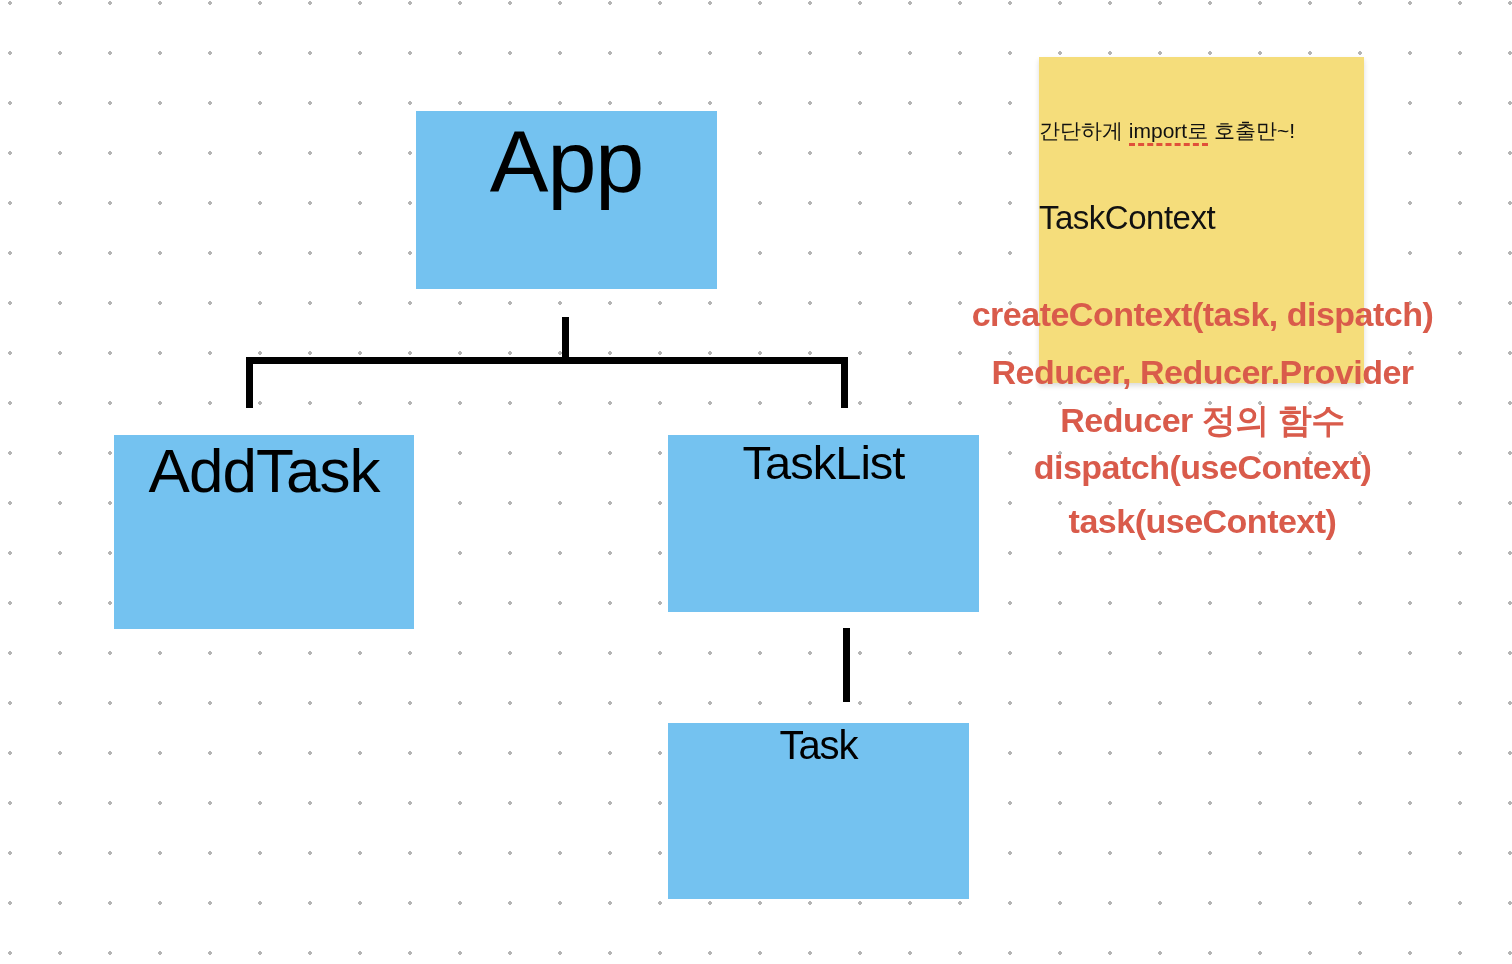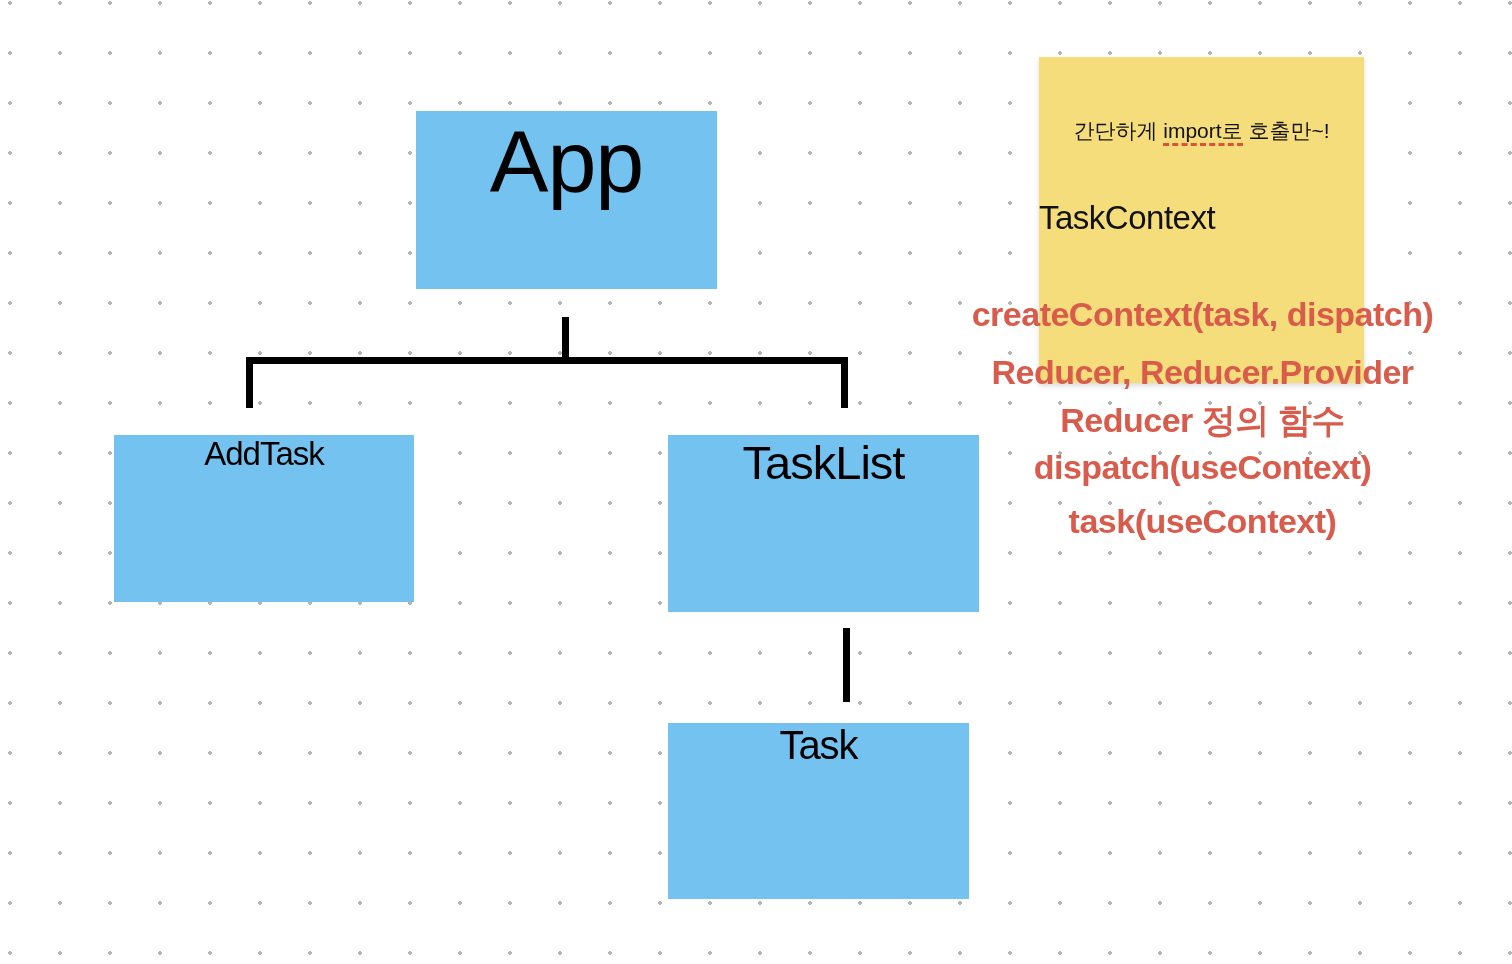--- a/index.html
+++ b/index.html
@@ -44,21 +44,20 @@
   .sticky{
     position:absolute;
     left:1039px; top:57px;
     width:325px; height:326px;
     background:var(--sticky-fill);
     box-shadow:0 3px 5px rgba(0,0,0,0.14);
   }
   .sticky-line{
     position:absolute;
     top:61px; left:0; right:0;
-    text-align:center;
     font-size:21px;
     line-height:26px;
     color:var(--sticky-text);
   }
   .sticky-line .u{
     border-bottom:3px dashed var(--underline-red);
     padding-bottom:1px;
   }
   .sticky-title{
     position:absolute;
@@ -91,21 +90,21 @@
 
   <div class="line" style="left:562px;top:317px;width:7px;height:44px"></div>
   <div class="line" style="left:246px;top:357px;width:602px;height:7px"></div>
   <div class="line" style="left:246px;top:357px;width:7px;height:51px"></div>
   <div class="line" style="left:841px;top:357px;width:7px;height:51px"></div>
   <div class="line" style="left:843px;top:628px;width:7px;height:74px"></div>
 
   <div class="node" style="left:416px;top:111px;width:301px;height:178px;font-size:88px">
     <span>App</span>
   </div>
-  <div class="node" style="left:114px;top:435px;width:300px;height:167px;font-size:33px">
+  <div class="node" style="left:114px;top:435px;width:300px;height:194px;font-size:62px">
     <span>AddTask</span>
   </div>
   <div class="node" style="left:668px;top:435px;width:311px;height:177px;font-size:47px">
     <span>TaskList</span>
   </div>
   <div class="node" style="left:668px;top:723px;width:301px;height:176px;font-size:40px">
     <span>Task</span>
   </div>
 
   <div class="sticky">

